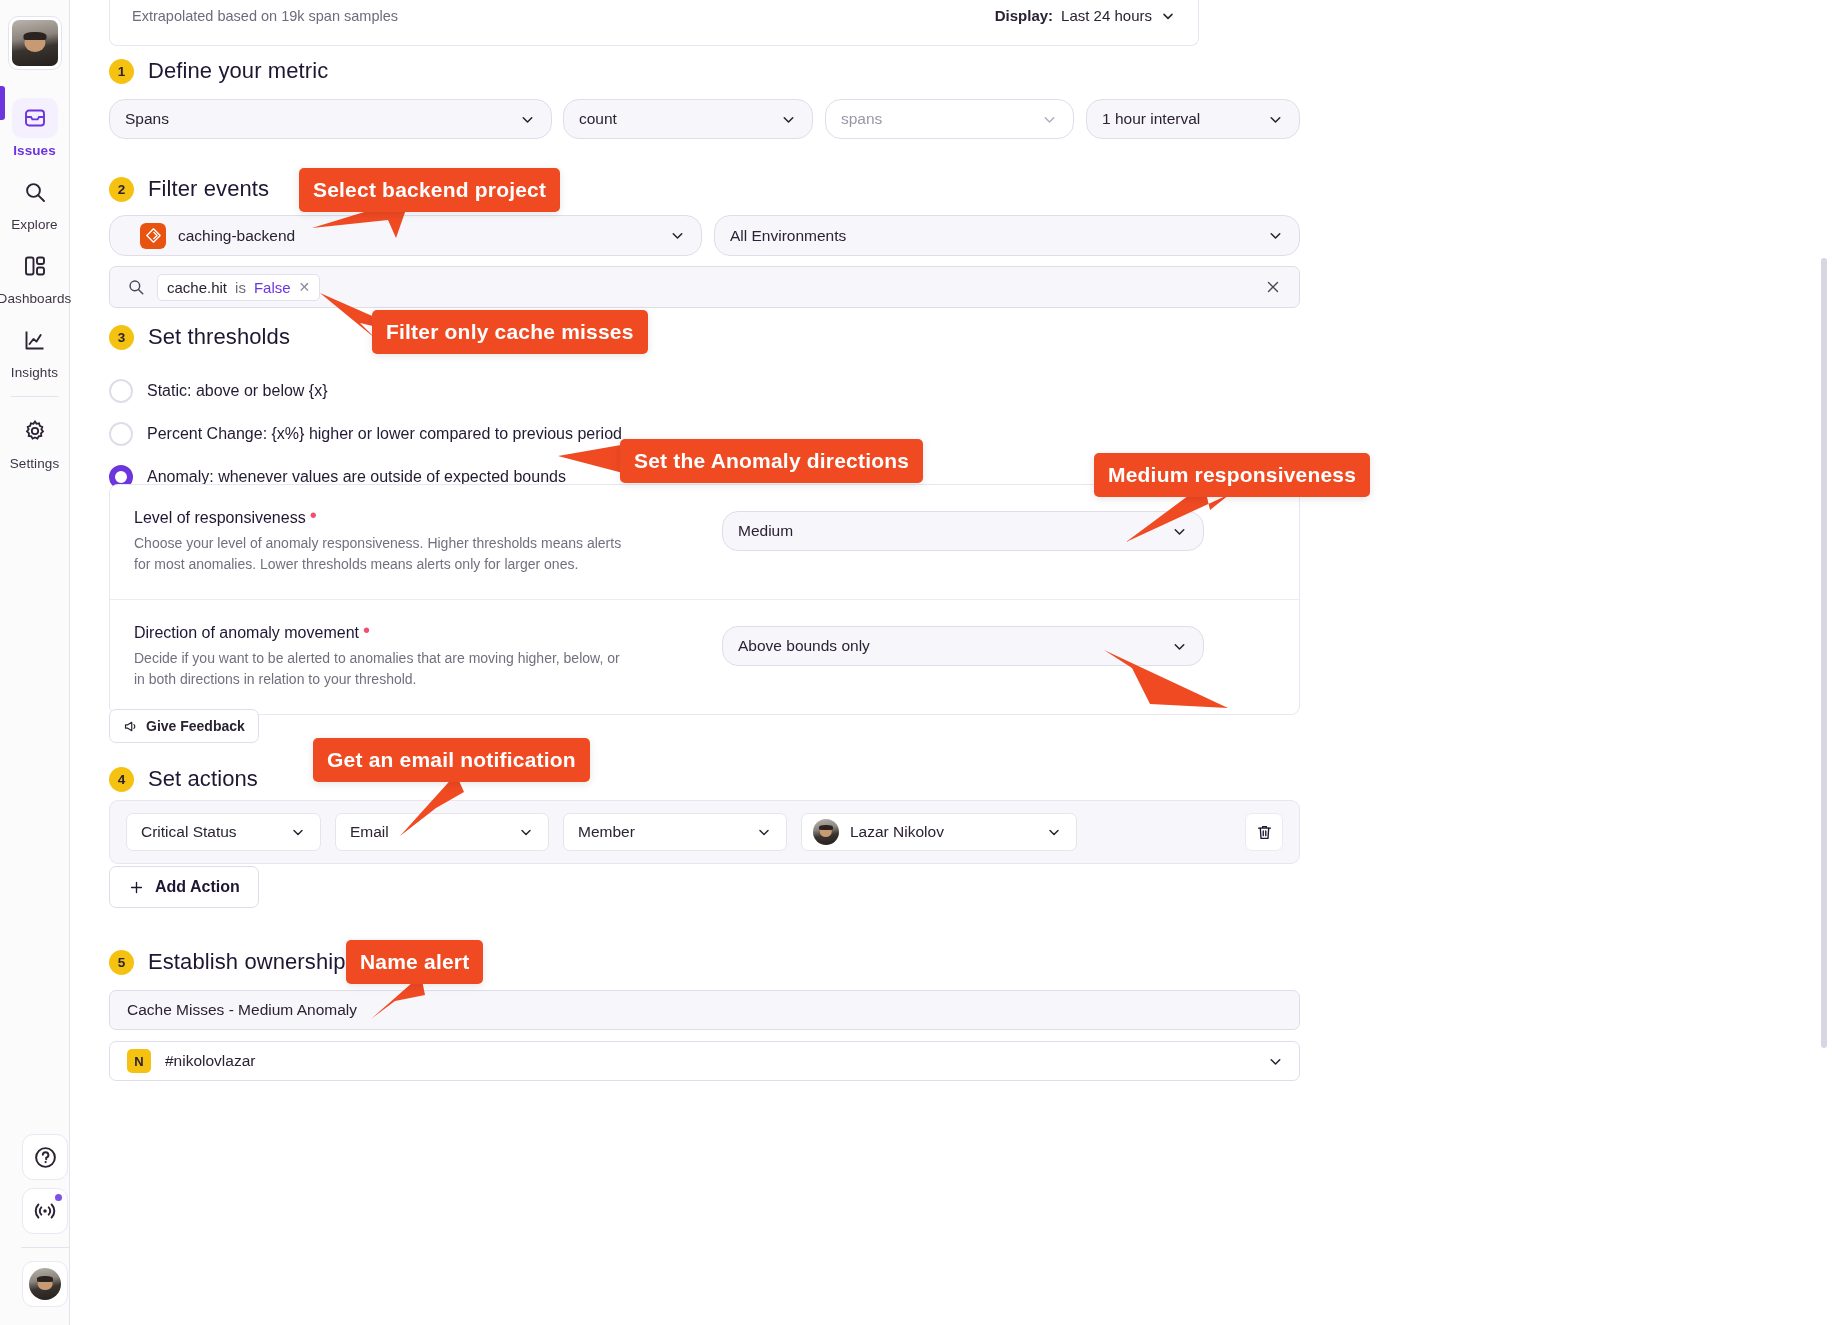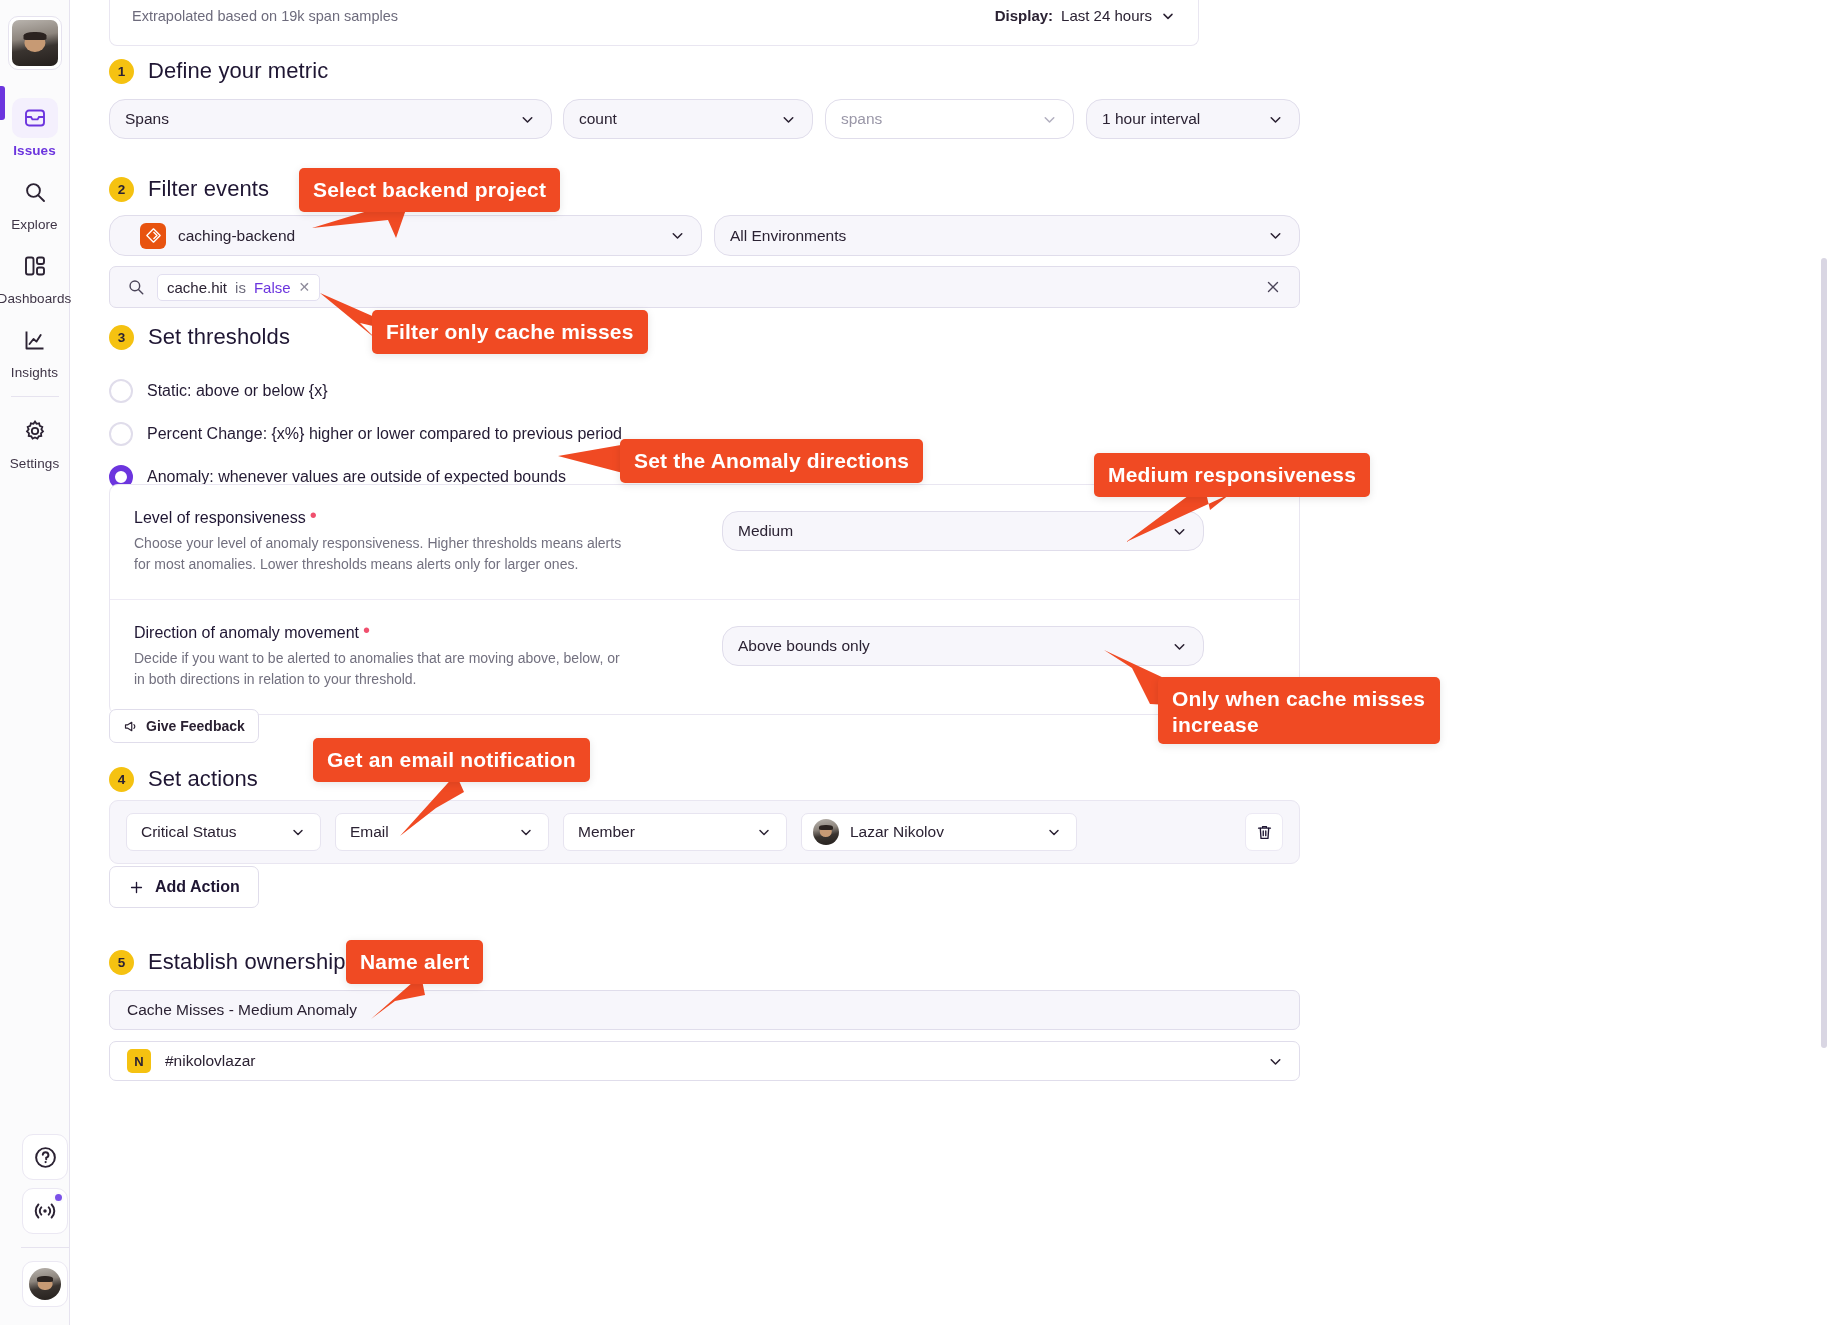--- a/index.html
+++ b/index.html
@@ -433,21 +433,21 @@
               </svg>
           </span>
         </div>
       </div>
       <div class="card-row">
         <div style="width:545px">
           <div class="field-label">
             <span>Direction of anomaly movement</span>
             <span class="req">•</span>
           </div>
-          <div class="field-desc">Decide if you want to be alerted to anomalies that are moving above, below, or in both directions in relation to your threshold.</div>
+          <div class="field-desc">Decide if you want to be alerted to anomalies that are moving higher, below, or in both directions in relation to your threshold.</div>
         </div>
         <div class="sel" style="width:482px;margin-left:23px;margin-top:2px">
           <span>Above bounds only</span>
           <span class="chev">
             <svg width="17" height="17" viewBox="0 0 20 20" fill="none" stroke="#2b2233" stroke-width="1.8" stroke-linecap="round" stroke-linejoin="round">
                 <path d="M5 8l5 5 5-5"></path>
               </svg>
           </span>
         </div>
       </div>
@@ -564,22 +564,20 @@
   <div class="callout" style="left:620px;top:439px">Set the Anomaly directions</div>
 
   <svg class="co-arrow" style="left:1126px;top:484px" width="110" height="62" viewBox="0 0 110 62">
     <path d="M0 58 L78 0 L84 26 L104 10 Z" fill="#f04a23"></path>
   </svg>
   <div class="callout" style="left:1094px;top:453px">Medium responsiveness</div>
 
   <svg class="co-arrow" style="left:1098px;top:650px" width="130" height="62" viewBox="0 0 130 62">
     <path d="M130 58 L6 0 L34 18 L52 54 Z" fill="#f04a23"></path>
   </svg>
-  <div class="callout" style="left:1158px;top:677px;width:282px;height:67px">Only when cache misses
-increase</div>
 
   <svg class="co-arrow" style="left:400px;top:774px" width="80" height="66" viewBox="0 0 80 66">
     <path d="M0 62 L56 0 L64 18 L36 34 Z" fill="#f04a23"></path>
   </svg>
   <div class="callout" style="left:313px;top:738px">Get an email notification</div>
 
   <svg class="co-arrow" style="left:349px;top:975px" width="80" height="48" viewBox="0 0 80 48">
     <path d="M22 44 L72 0 L76 20 L46 26 Z" fill="#f04a23"></path>
   </svg>
   <div class="callout" style="left:346px;top:940px">Name alert</div>

